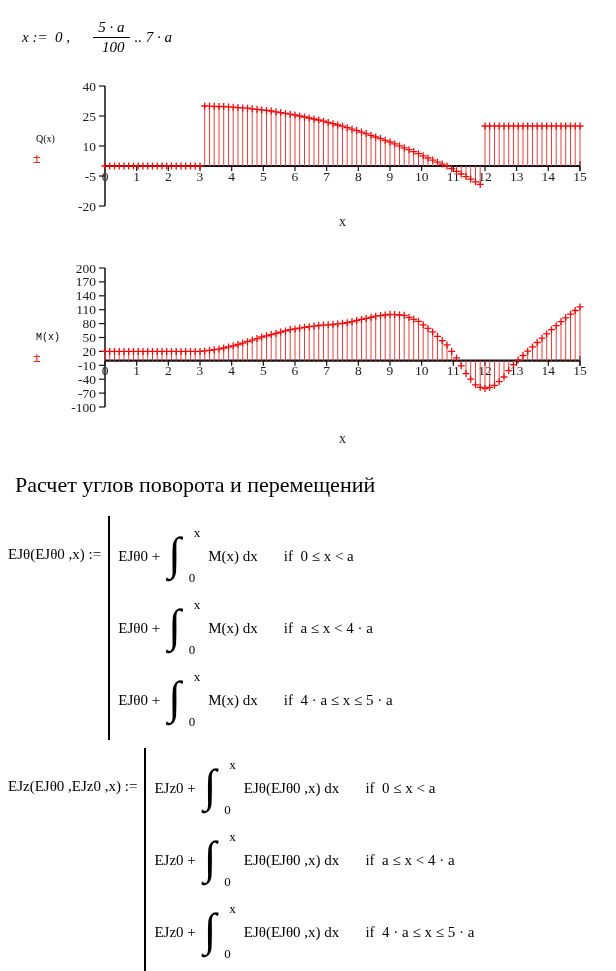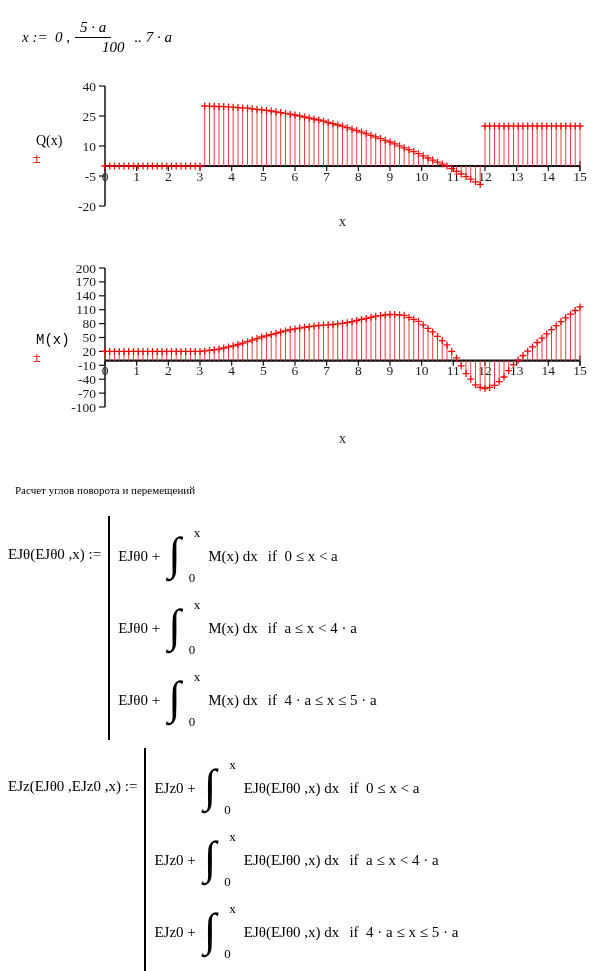--- a/index.html
+++ b/index.html
@@ -5,45 +5,45 @@
   html,body{margin:0;padding:0;}
   body{
     width:616px;height:971px;position:relative;overflow:hidden;
     background:#ffffff;color:#000;
     font-family:"Liberation Serif", serif;
     font-size:15px;
   }
   .abs{position:absolute;}
   
   #range-def{left:22px;top:19px;display:flex;align-items:center;white-space:pre;font-style:italic;}
-  .frac{display:inline-flex;flex-direction:column;align-items:flex-start;margin:0 5px;vertical-align:middle;}
+  .frac{display:inline-flex;flex-direction:column;align-items:flex-end;margin:0 5px;vertical-align:middle;}
   .frac .num{padding:0 5px 1px 5px;border-bottom:1.3px solid #000;white-space:pre;}
   .frac .den{padding:1px 5px 0 5px;white-space:pre;margin-left:22px;}
   
   .chart-block{left:0;}
   #q-chart{top:80px;width:616px;height:170px;}
   #m-chart{top:258px;width:616px;height:200px;}
-  .trace-label{position:absolute;left:36px;font-size:14px;white-space:pre;}
+  .trace-label{position:absolute;left:36px;font-size:10px;white-space:pre;}
   .legend-sym{position:absolute;left:33px;color:#e8250f;font-size:14px;font-weight:bold;}
   svg{position:absolute;left:40px;top:0;}
   svg text{font-family:"Liberation Serif", serif;fill:#1c1c1c;}
   
-  #section-heading{left:15px;top:484px;font-size:11px;}
+  #section-heading{left:15px;top:472px;font-size:22px;}
   
   .pw{display:flex;align-items:flex-start;}
   #formula-theta{left:8px;top:516px;}
   #formula-z{left:8px;top:748px;}
   .pw-lhs{margin-top:30px;white-space:pre;}
   .pw-body{margin-left:7px;border-left:2.2px solid #000;padding:4px 0 4px 8px;}
   .pw-row{height:72px;display:flex;align-items:center;white-space:pre;}
   .int-wrap{position:relative;display:inline-block;width:34px;height:62px;margin:0 6px 0 8px;}
   .int-glyph{position:absolute;left:0;top:-2px;font-size:46px;line-height:62px;}
   .int-sup{position:absolute;top:0px;right:2px;font-size:13px;}
   .int-sub{position:absolute;bottom:1px;right:7px;font-size:13px;}
-  .cond{margin-left:10px;white-space:pre;}
+  .cond{margin-left:26px;white-space:pre;}
   .pw-pre,.pw-int-body{white-space:pre;}
 </style>
 </head>
 <body>
 
 <div id="range-def" class="abs">
   <span>x :=  0 ,</span>
   <span class="frac">
     <span class="num">5 · a</span>
     <span class="den">100</span>

